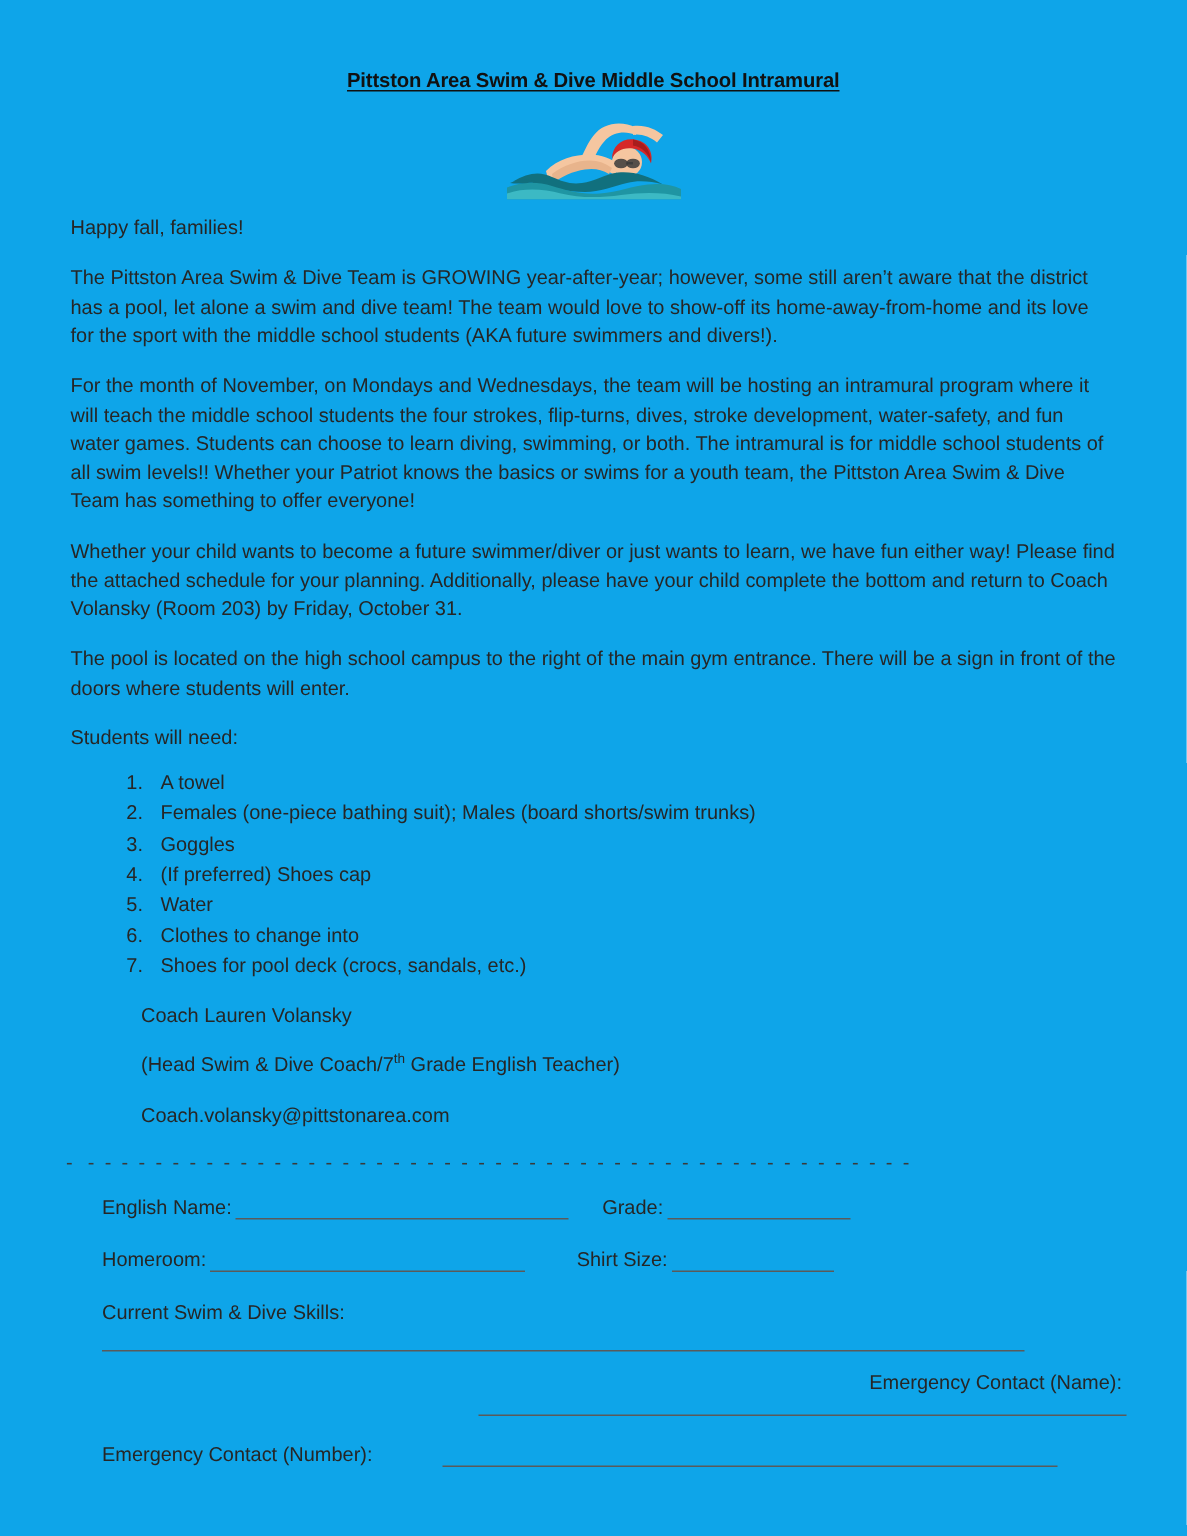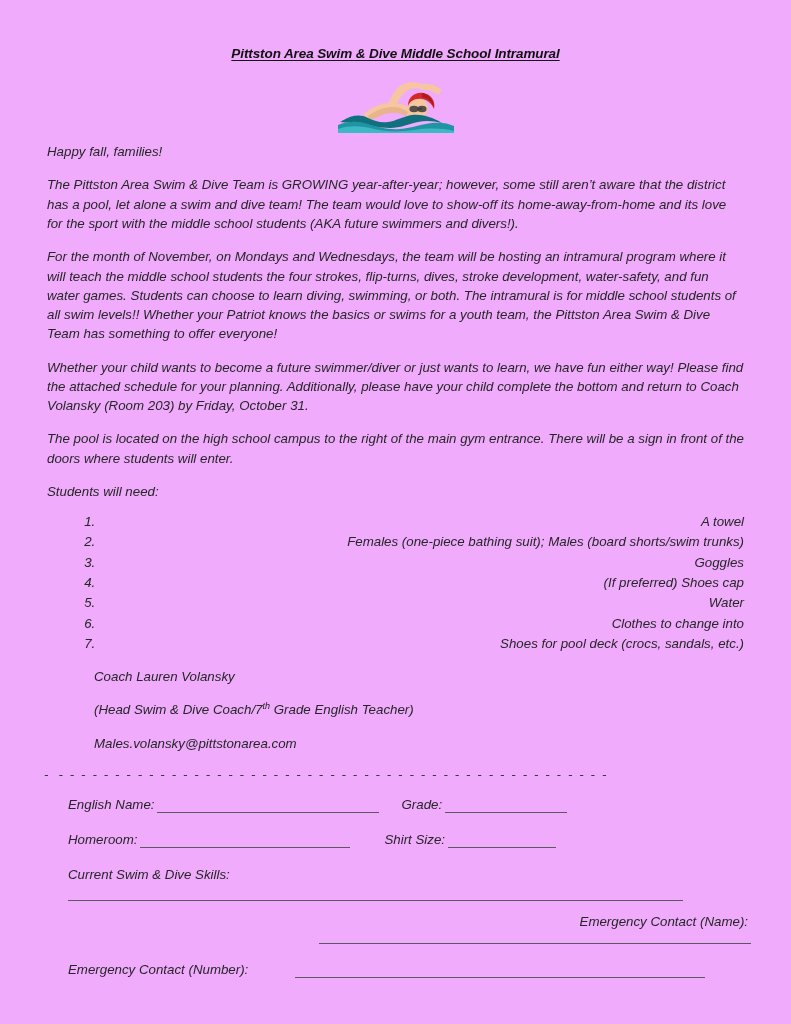--- a/index.html
+++ b/index.html
@@ -14,23 +14,22 @@
     position: relative;
     overflow: hidden;
     font-family: "Liberation Sans", sans-serif;
     color: #262626;
     -webkit-font-smoothing: antialiased;
   }
 
   .page {
     position: absolute;
     inset: 0;
-    background: #f0abfc;
+    background: #0ea5e9;
     padding: 0;
-    font-style: italic;
   }
 
   
   .doc-title {
     text-align: center;
     font-size: 13.5px;
     font-weight: bold;
     color: #111111;
     letter-spacing: -0.1px;
     margin: 0;
@@ -70,21 +69,20 @@
   ol.needs-list {
     margin: 6px 0 14px 0;
     padding-left: 52px;
     font-size: 13.3px;
     line-height: 1.45;
     color: #262626;
   }
   ol.needs-list li {
     padding-left: 8px;
     margin-bottom: 1px;
-    text-align: right;
   }
 
   
   .sig-block {
     margin: 0 0 6px 0;
     padding-left: 47px;
   }
   .sig-block p {
     font-size: 13.3px;
     line-height: 1.45;
@@ -204,21 +202,21 @@
       <li>(If preferred) Shoes cap</li>
       <li>Water</li>
       <li>Clothes to change into</li>
       <li>Shoes for pool deck (crocs, sandals, etc.)</li>
     </ol>
 
 
     <div class="sig-block">
       <p>Coach Lauren Volansky</p>
       <p><span>(Head Swim &amp; Dive Coach/7</span><sup>th</sup><span> Grade English Teacher)</span></p>
-      <p>Males.volansky@pittstonarea.com</p>
+      <p>Coach.volansky@pittstonarea.com</p>
     </div>
 
   </div>
 
   <div class="tear-row" style="padding-left:44px;">
     <span class="tear-lead">-</span>
     <span class="tear-dashes">- - - - - - - - - - - - - - - - - - - - - - - - - - - - - - - - - - - - - - - - - - - - - - - - -</span>
   </div>
 
   <div class="form-area">

